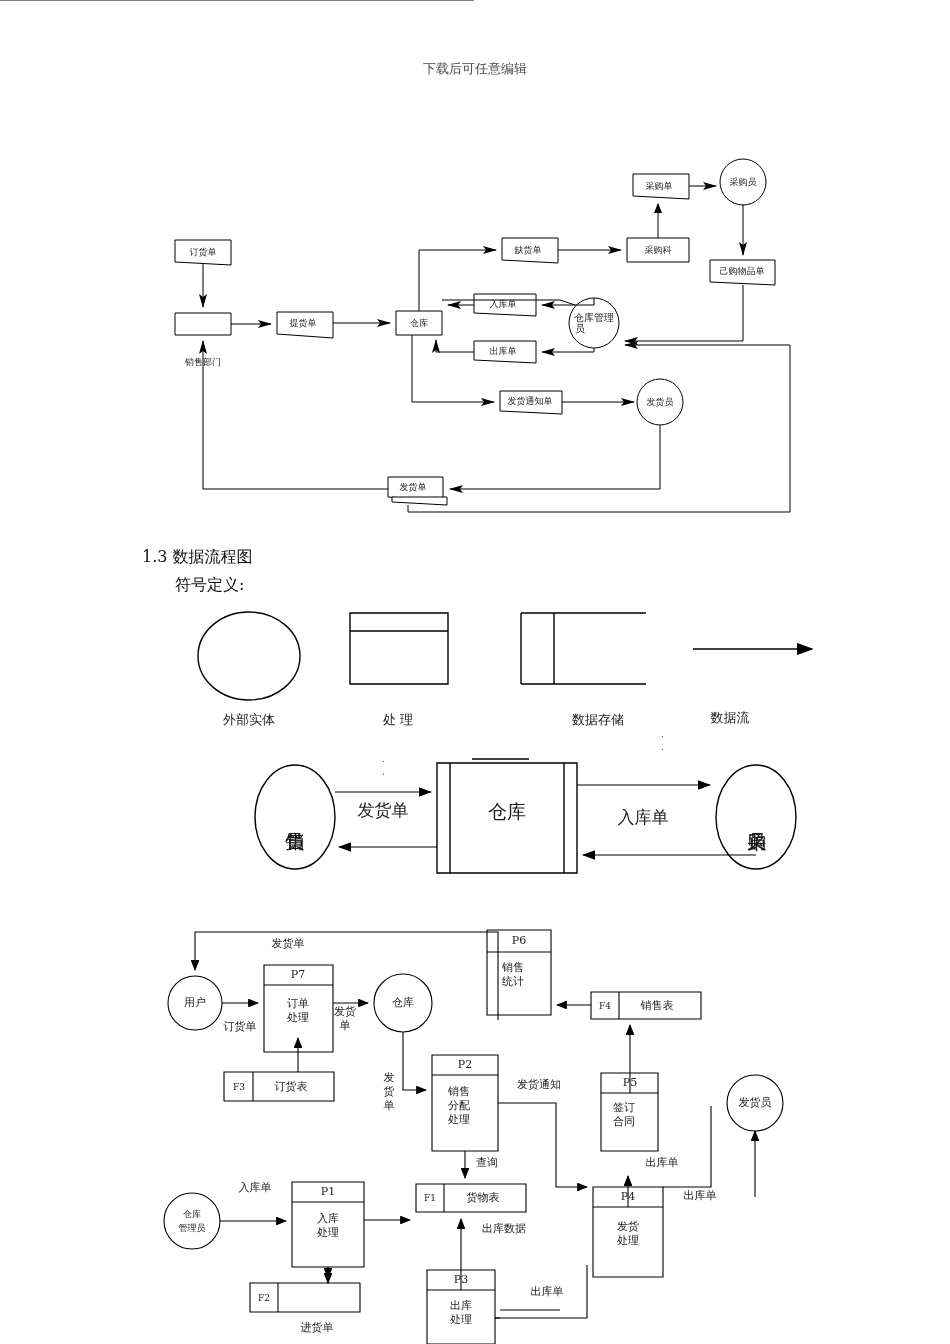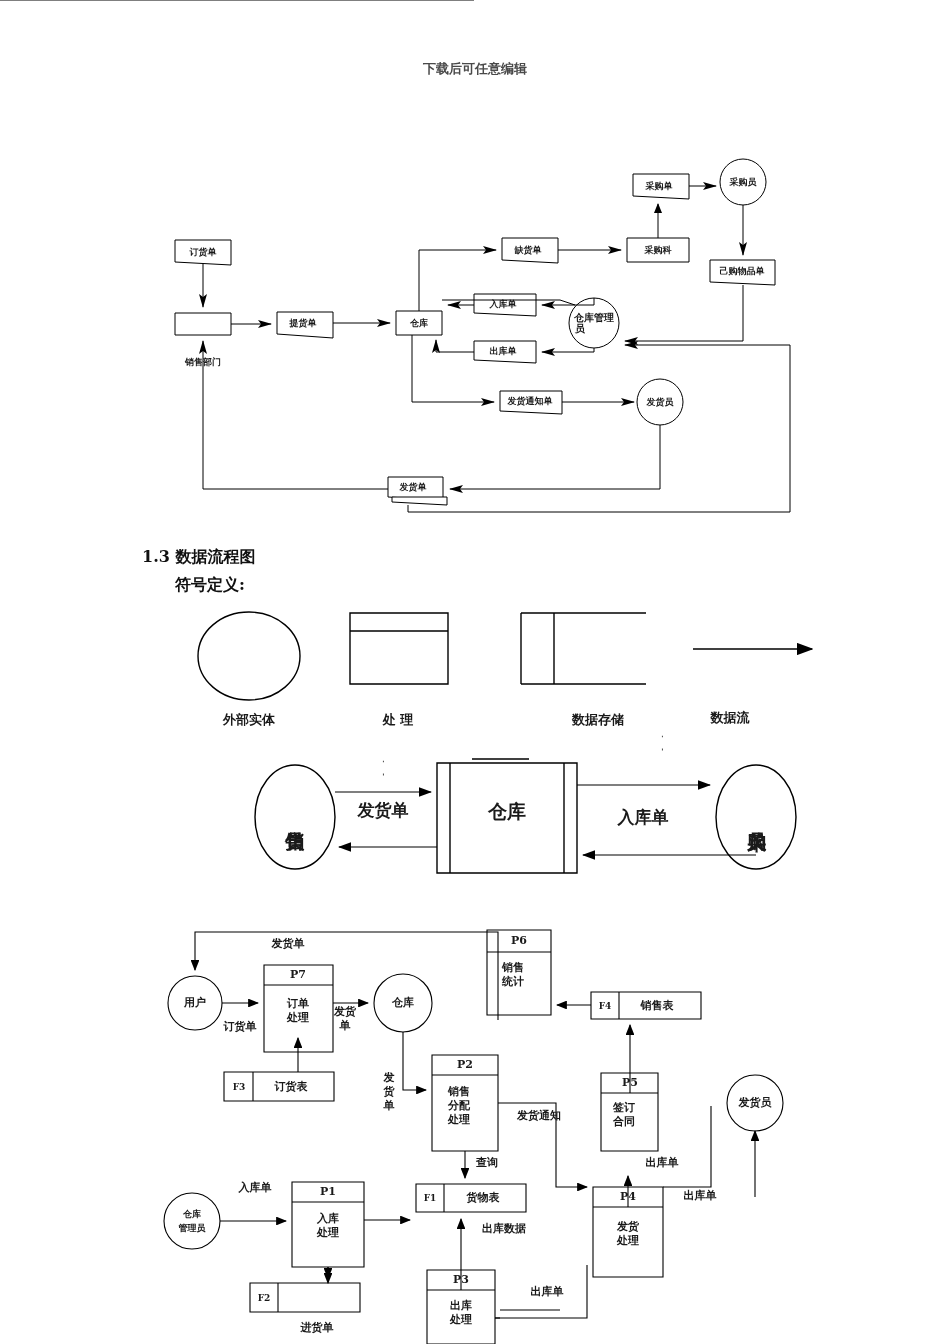--- a/index.html
+++ b/index.html
@@ -2,21 +2,21 @@
 <html><head>
 <meta charset="utf-8">
 <style>
   * { box-sizing: border-box; }
   html, body { margin:0; padding:0; }
   body {
     width:950px; height:1344px; background:#ffffff;
     font-family:"DejaVu Sans","Liberation Sans",sans-serif;
     color:#000; position:relative; overflow:hidden;
   }
-  .page { position:relative; width:780px; height:1344px;font-weight:bold; }
+  .page { position:relative; width:780px; height:1344px; }
 
   .hdr {
     position:absolute; top:60px; left:0; width:950px;
     text-align:center; font-size:13px; color:#4a4a4a;
     font-family:"DejaVu Serif","Liberation Serif",serif;
   }
 
   .sect {
     position:absolute; font-size:16px; color:#111;
     font-family:"DejaVu Serif","Liberation Serif",serif;
@@ -377,21 +377,21 @@
   <div class="lbl c f-sm serif" style="left:264px; top:1298px;">F2</div>
   <div class="lbl c f-md" style="left:317px; top:1298px;margin-top:30px;">进货单</div>
 
   <div class="lbl c f-md" style="left:288px; top:944px;">发货单</div>
   <div class="lbl c f-md" style="left:240px; top:1027px;">订货单</div>
   <div class="lbl c f-md" style="left:345px; top:1012px;">发货</div>
   <div class="lbl c f-md" style="left:345px; top:1026px;">单</div>
   <div class="lbl c f-md" style="left:389px; top:1078px;">发</div>
   <div class="lbl c f-md" style="left:389px; top:1092px;">货</div>
   <div class="lbl c f-md" style="left:389px; top:1106px;">单</div>
-  <div class="lbl c f-md" style="left:539px; top:1116px;">发货通知</div>
+  <div class="lbl c f-md" style="left:539px; top:1085px;">发货通知</div>
   <div class="lbl c f-md" style="left:487px; top:1163px;">查询</div>
   <div class="lbl c f-md" style="left:255px; top:1188px;">入库单</div>
   <div class="lbl c f-md" style="left:504px; top:1229px;">出库数据</div>
   <div class="lbl c f-md" style="left:662px; top:1163px;">出库单</div>
   <div class="lbl c f-md" style="left:700px; top:1196px;">出库单</div>
   <div class="lbl c f-md" style="left:547px; top:1292px;">出库单</div>
   </div>
 
 </div>
 

